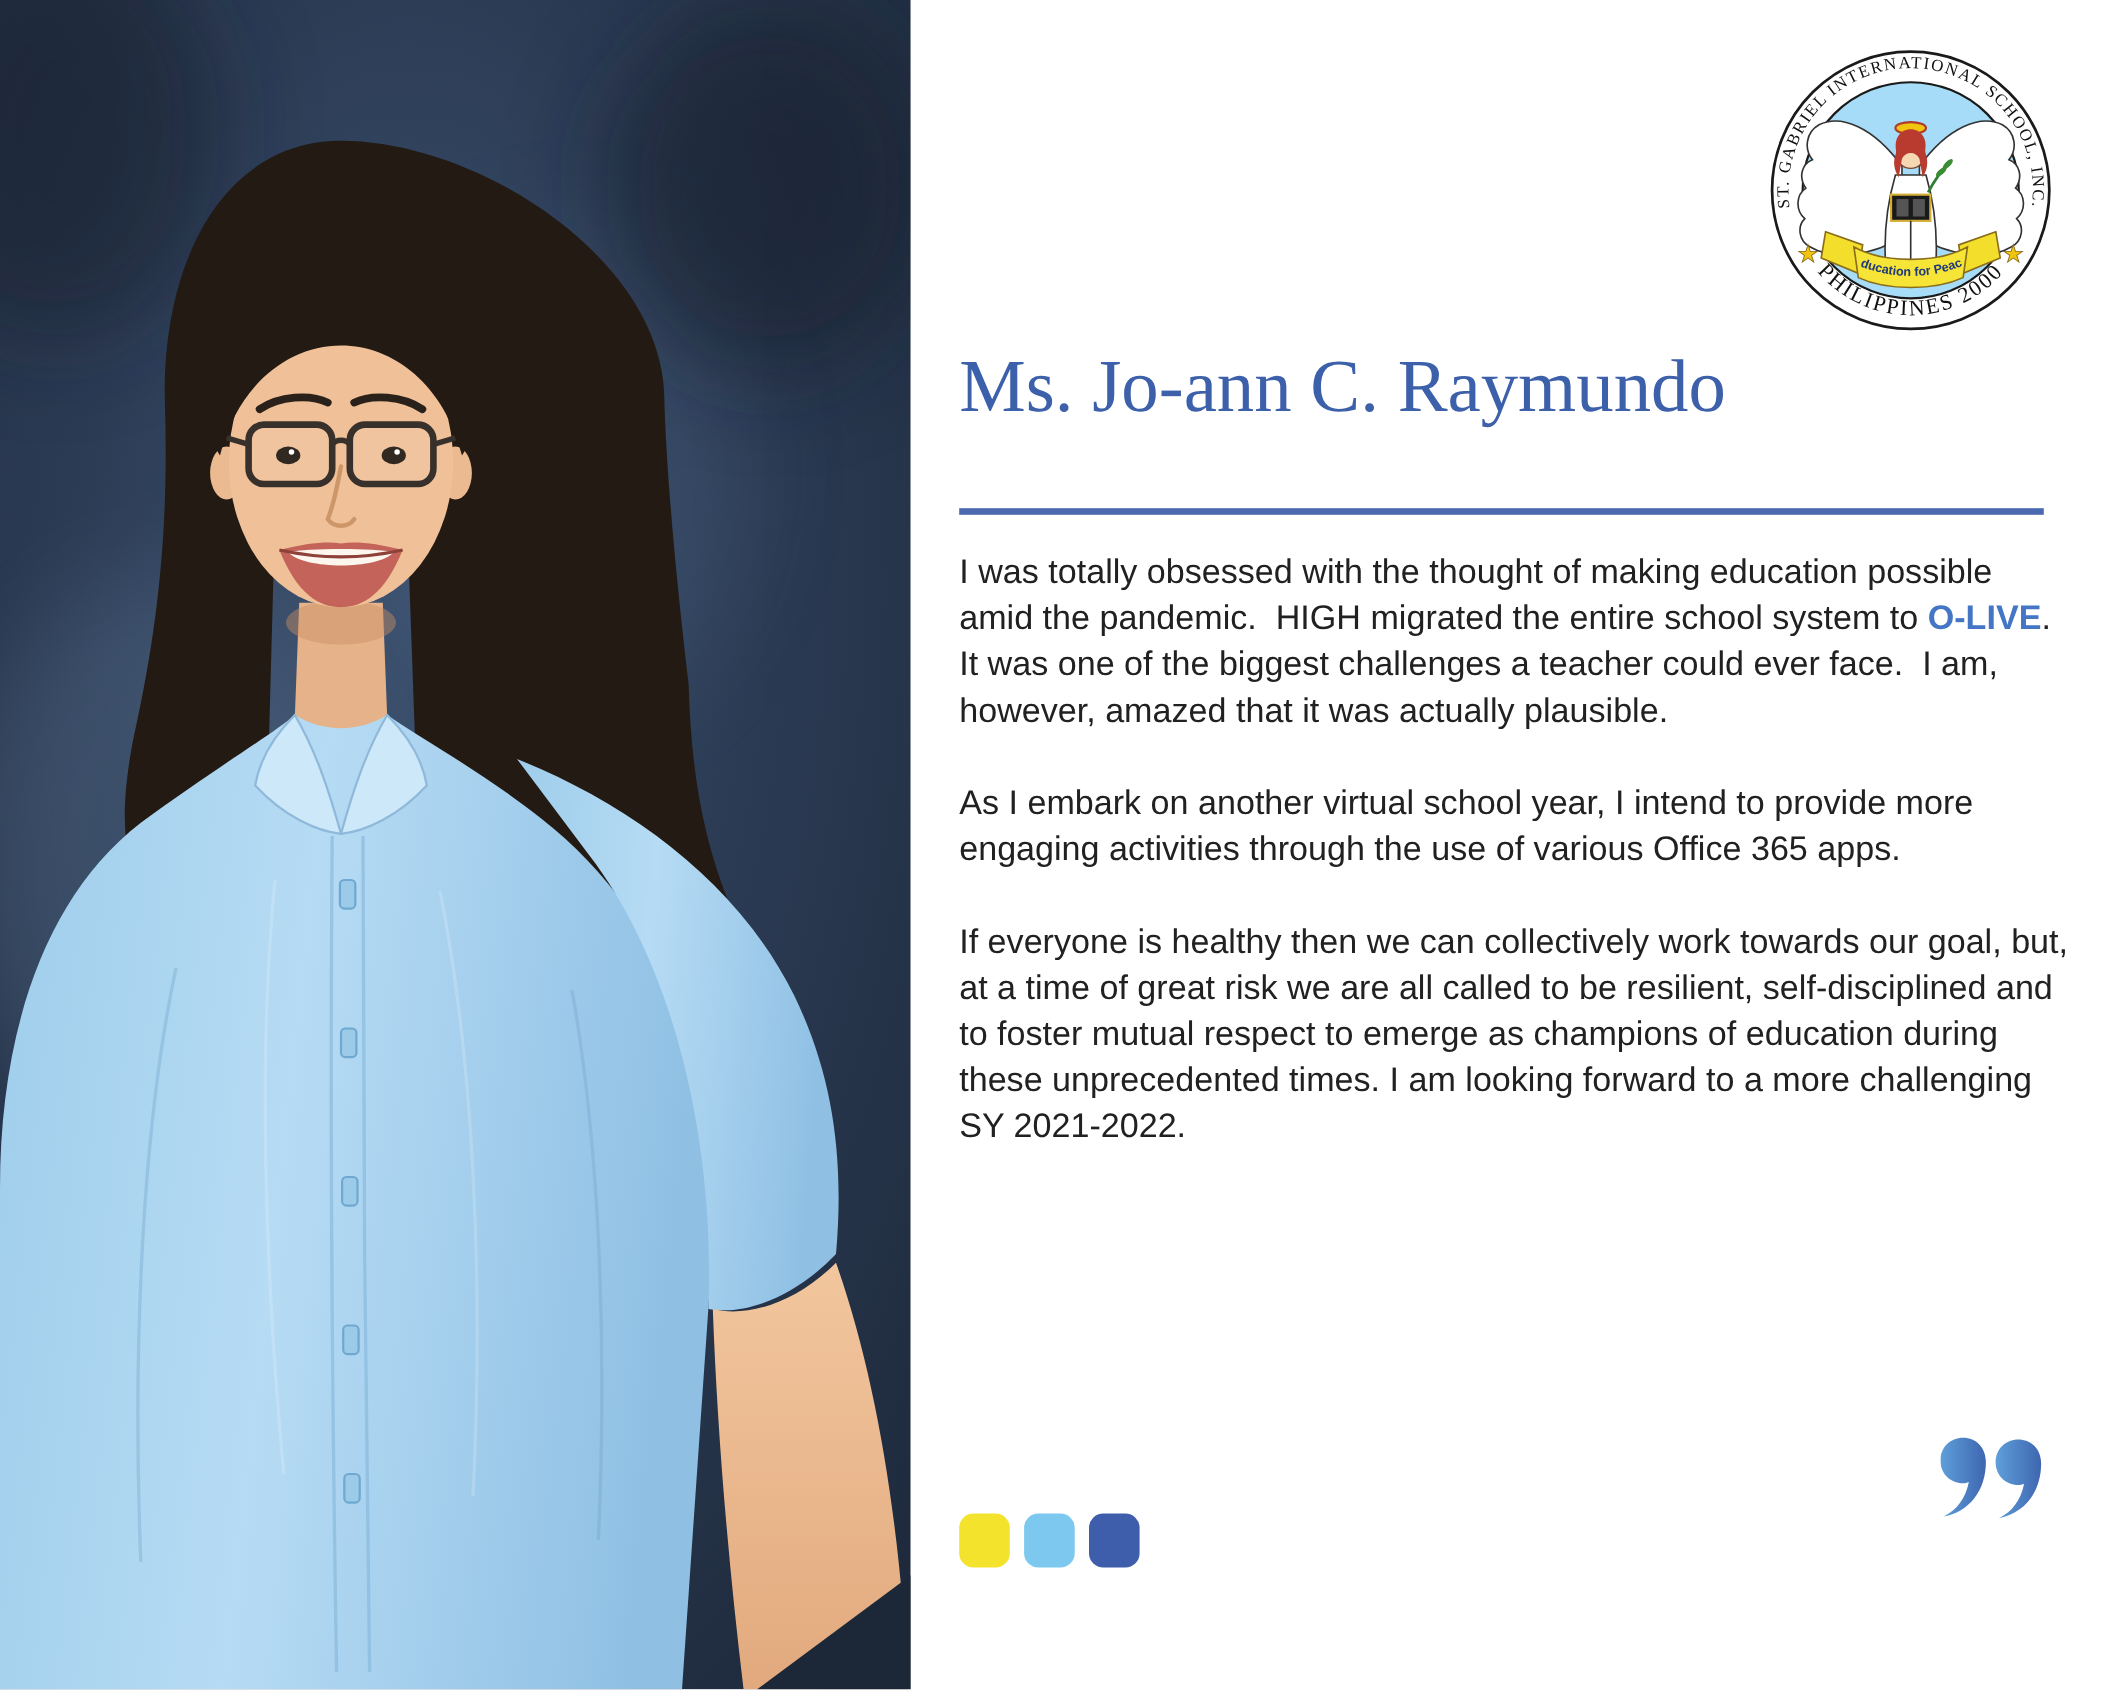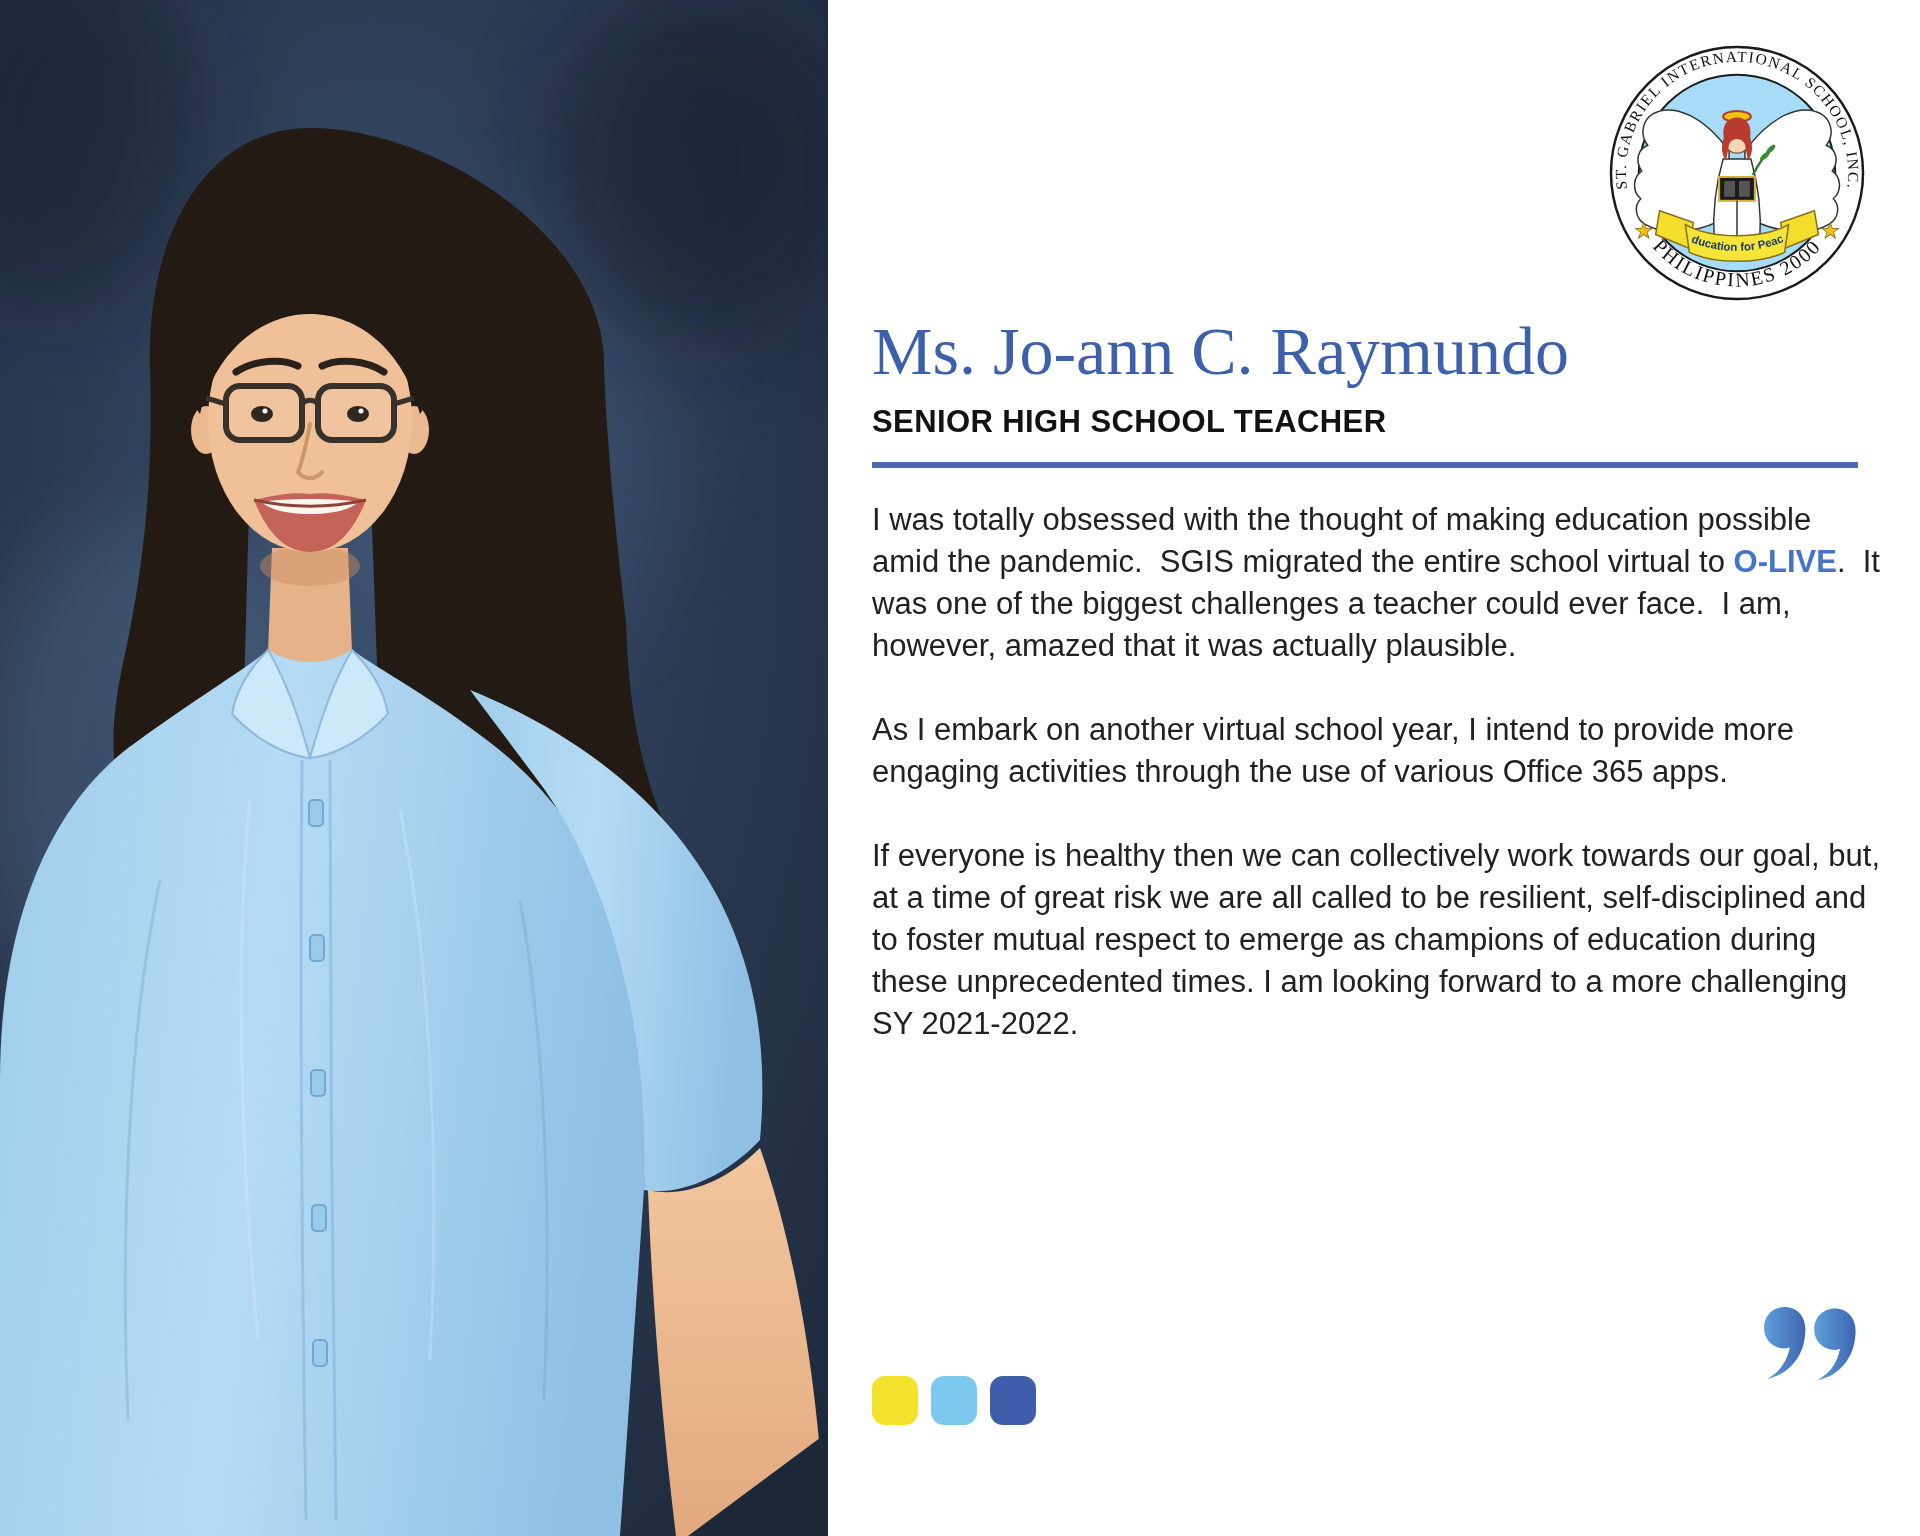--- a/index.html
+++ b/index.html
@@ -195,25 +195,24 @@
       </g>
       <text font-family="Liberation Sans, sans-serif" font-size="11.5" font-weight="bold" fill="#1f3a7a">
         <textPath href="#arcRibbon" startOffset="50%" text-anchor="middle">Education for Peace</textPath>
       </text>
 
       <text x="36" y="196" font-size="22" text-anchor="middle" fill="#f1c40f" stroke="#8a6d1a" stroke-width="0.8">★</text>
       <text x="224" y="196" font-size="22" text-anchor="middle" fill="#f1c40f" stroke="#8a6d1a" stroke-width="0.8">★</text>
     </svg>
 
     <div class="name">Ms. Jo-ann C. Raymundo</div>
-    <div class="job-title">SENIOR HIGH SCHOOL TEACHER</div>
     <div class="divider"></div>
 
     <div class="body-text">
-      <p><span>I was totally obsessed with the thought of making education possible amid the pandemic.  SGIS migrated the entire school virtual to </span><span class="hl">O-LIVE</span><span>.  It was one of the biggest challenges a teacher could ever face.  I am, however, amazed that it was actually plausible.</span></p>
+      <p><span>I was totally obsessed with the thought of making education possible amid the pandemic.  HIGH migrated the entire school system to </span><span class="hl">O-LIVE</span><span>.  It was one of the biggest challenges a teacher could ever face.  I am, however, amazed that it was actually plausible.</span></p>
       <p>As I embark on another virtual school year, I intend to provide more engaging activities through the use of various Office 365 apps.</p>
       <p>If everyone is healthy then we can collectively work towards our goal, but, at a time of great risk we are all called to be resilient, self-disciplined and to foster mutual respect to emerge as champions of education during these unprecedented times. I am looking forward to a more challenging SY 2021-2022.</p>
     </div>
 
     <div class="palette">
       <div class="swatch" style="background:#f4e32c"></div>
       <div class="swatch" style="background:#7cc8ee"></div>
       <div class="swatch" style="background:#3e5dab"></div>
     </div>
 

